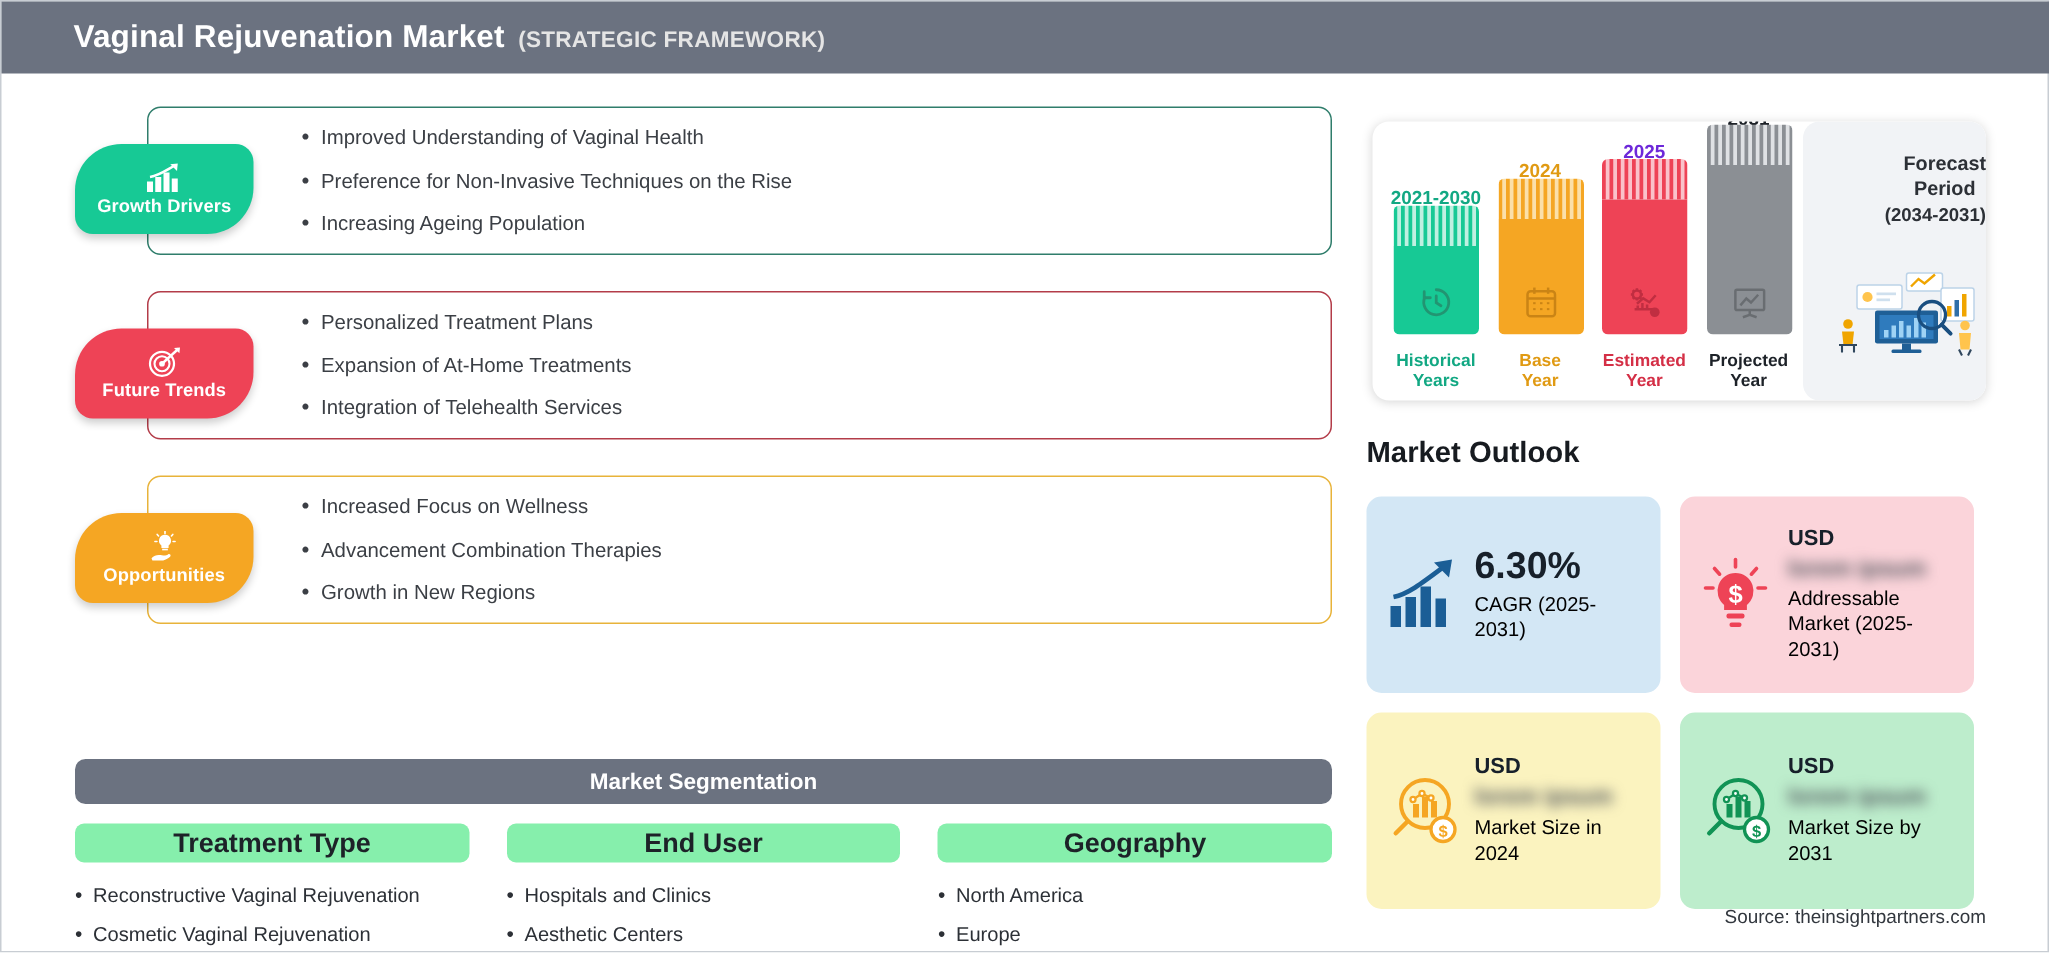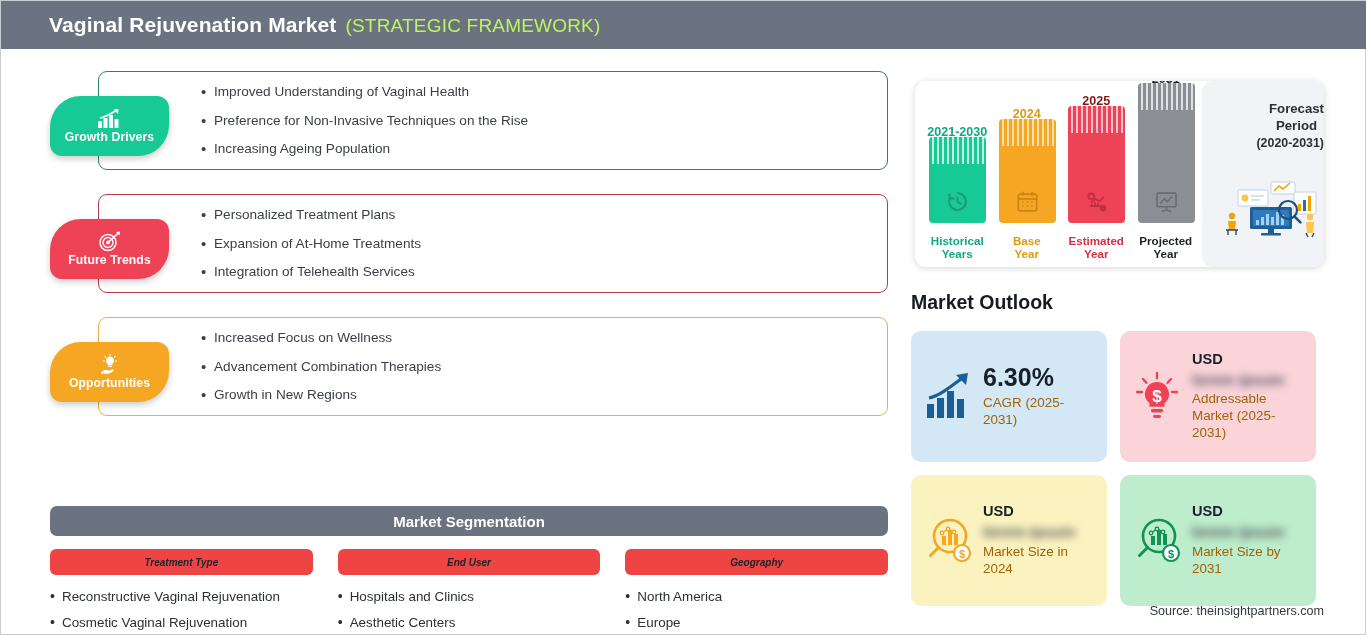--- a/index.html
+++ b/index.html
@@ -25,21 +25,21 @@
   }
   .header-title-wrap {
     margin-left: 48px;
     display: flex; align-items: baseline; gap: 9px;
   }
   .header-title {
     color: #ffffff; font-size: 21px; font-weight: bold;
     letter-spacing: .1px;
   }
   .header-sub {
-    color: #bef264; font-size: 19px; font-weight: normal;
+    color: #e5e5e5; font-size: 15px; font-weight: bold;
     letter-spacing: .2px;
   }
   .logo {
     position: absolute; right: 28px; top: 9px;
     width: 118px; height: 40px;
     color: #ffffff;
   }
   .logo-the {
     position: absolute; left: 0; top: 4px;
     font-size: 8.5px; font-weight: bold;
@@ -120,23 +120,23 @@
   .seg-header span {
     color: #ffffff; font-size: 15px; font-weight: bold;
   }
   .seg-cols {
     position: absolute; left: 49px; top: 490px;
     width: 838px;
     display: flex; gap: 25px;
   }
   .seg-col { width: 263px; }
   .seg-title {
-    height: 26px; background: #ef4444; border-radius: 6px;
+    height: 26px; background: #86efac; border-radius: 6px;
     display: flex; align-items: center; justify-content: center;
-    font-size: 10px; font-weight: bold; color: #1d2228; font-style: italic;
+    font-size: 18px; font-weight: bold; color: #1d2228;
   }
   .seg-list { list-style: none; margin-top: 15px; }
   .seg-list li {
     position: relative; padding-left: 12px;
     font-size: 13.4px; color: #2c3036;
     line-height: 1.0; margin-bottom: 13px;
   }
   .seg-list li::before {
     content: "•"; position: absolute; left: 0; top: -1px;
     font-size: 14px; color: #2c3036;
@@ -226,21 +226,21 @@
   .card.yellow{ background: #fbf3bf; }
   .card.green { background: #bdedcc; }
   .card-icon { width: 50px; height: 52px; flex: 0 0 50px; }
   .card-icon svg { display: block; width: 100%; height: 100%; }
   .card-body { flex: 1; }
   .card-big {
     font-size: 25px; font-weight: bold; color: #17202a;
     line-height: 1.05;
   }
   .card-sub {
-    font-size: 13.4px; color: #a16207; margin-top: 4px; line-height: 1.26;
+    font-size: 13.4px; color: #000000; margin-top: 4px; line-height: 1.26;
   }
   .card-usd {
     font-size: 14.6px; font-weight: bold; color: #17202a;
   }
   .blurred {
     font-size: 15.5px; font-weight: bold; color: #4a4f57;
     filter: blur(4.2px);
     margin: 5px 0 4px;
     line-height: 1.0; white-space: nowrap;
     user-select: none;
@@ -408,21 +408,21 @@
                       <path d="M15.6 16.4 h1.6"></path>
                   </g>
                 </svg>
               </span>
             </div>
           </div>
           <span class="bar-label" style="color:#e09a13;">Base<br>Year</span>
         </div>
 
         <div class="barwrap">
-          <span class="bar-year" style="top:13px;color:#7f1d1d;">2025</span>
+          <span class="bar-year" style="top:13px;color:#6d28d9;">2025</span>
           <div class="bar" style="height:117px;">
             <div class="bar-stripe" style="background-image:linear-gradient(90deg,#ee4356 0 2.6px,#fac2ca 2.6px 5px);"></div>
             <div class="bar-body" style="height:90px;background:#ee4356;">
               <span class="bar-icon">
                 <svg viewBox="0 0 24 24" fill="none" stroke="#9c1d30" stroke-width="1.6">
                   <circle cx="7" cy="7" r="2.6"></circle>
                   <path d="M7 3.1 v1.2M7 9.7 v1.2M3.1 7 h1.2M9.7 7 h1.2M4.3 4.3 l.9.9M9.8 9.8 l-.9-.9M9.8 4.3 l-.9.9M4.3 9.8 l.9-.9"></path>
                   <path d="M5.5 16.5 h13.5"></path>
                   <path d="M7.5 16.5 v-2.4M10.5 16.5 v-4M13.5 16.5 v-3"></path>
                   <path d="M7 13 l4-3.5 l4 2.5 l4-4.5"></path>
@@ -450,21 +450,21 @@
           </div>
           <span class="bar-label" style="color:#1d2228;">Projected<br>Year</span>
         </div>
       </div>
 
       <div class="forecast">
         <div class="forecast-t">
           <span>Forecast</span><br>
           <span>Period</span>
         </div>
-        <div class="forecast-sub">(2020-2031)</div>
+        <div class="forecast-sub">(2034-2031)</div>
         <div class="forecast-art">
           <svg viewBox="0 0 108 62">
             <rect x="22" y="14" width="30" height="16" rx="1.5" fill="#fff" stroke="#bcd3e8" stroke-width="1"></rect>
             <circle cx="29" cy="22" r="3.4" fill="#ffc44d"></circle>
             <rect x="35" y="19" width="13" height="1.8" fill="#cfe0ee"></rect>
             <rect x="35" y="23" width="9" height="1.8" fill="#cfe0ee"></rect>
             <rect x="55" y="6" width="24" height="12" rx="1.5" fill="#fff" stroke="#bcd3e8" stroke-width="1"></rect>
             <path d="M58 15 l5-5 l4 3 l7-6" stroke="#f0a500" stroke-width="1.6" fill="none"></path>
             <rect x="78" y="16" width="22" height="22" rx="1.5" fill="#fff" stroke="#bcd3e8" stroke-width="1"></rect>
             <rect x="82" y="28" width="3" height="7" fill="#f0a500"></rect>

